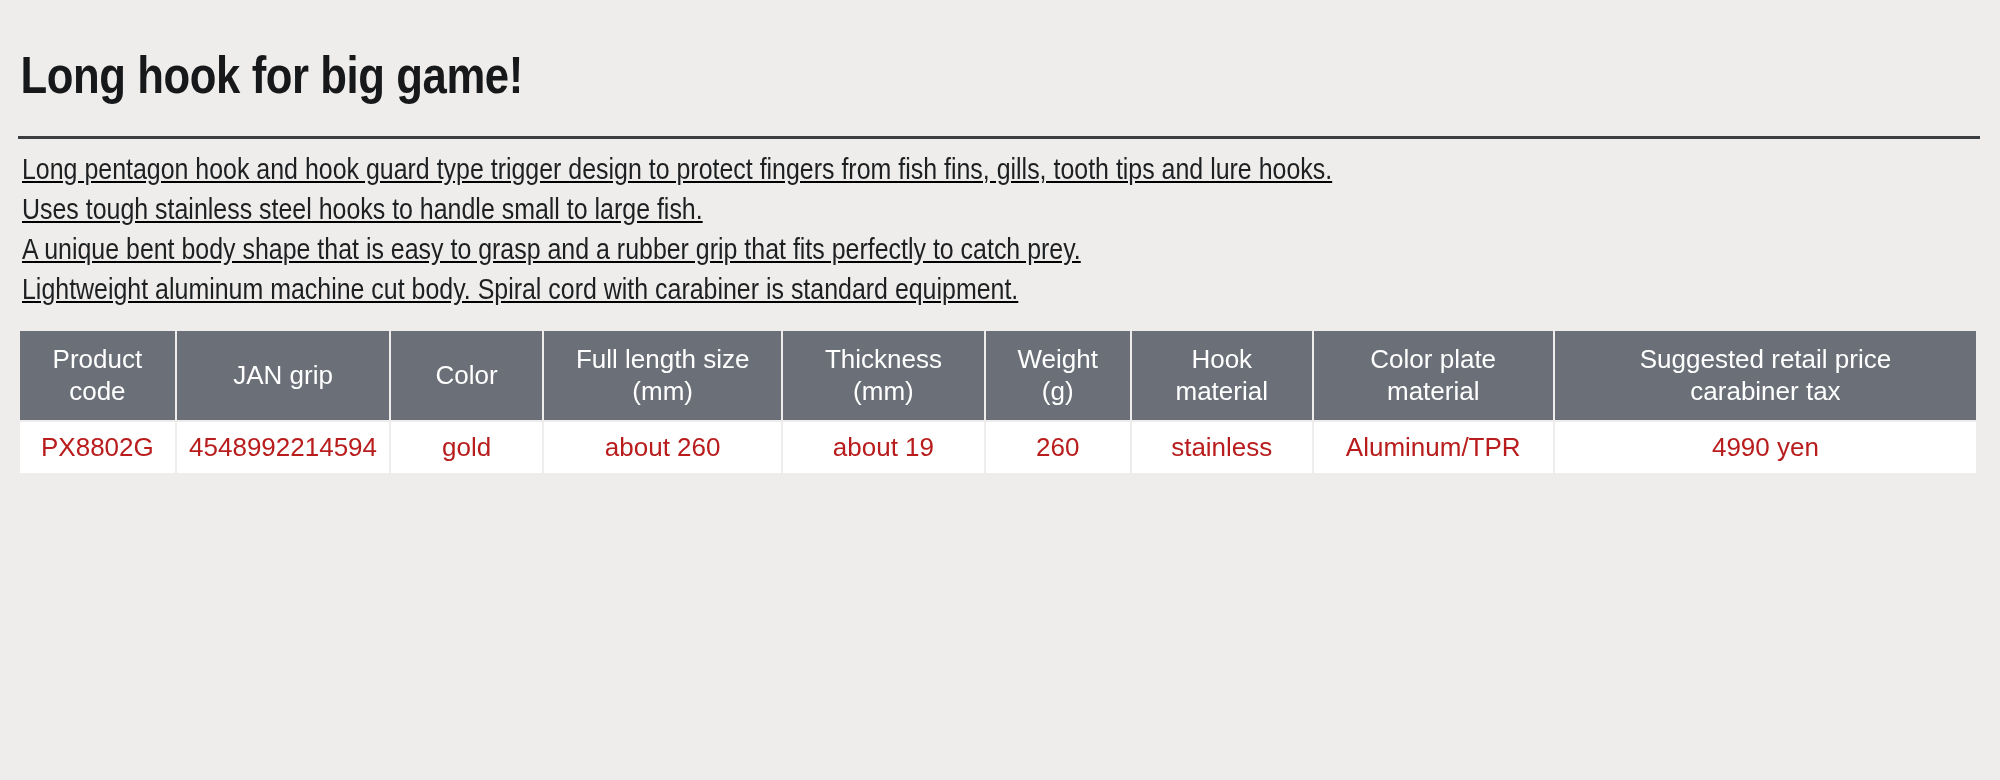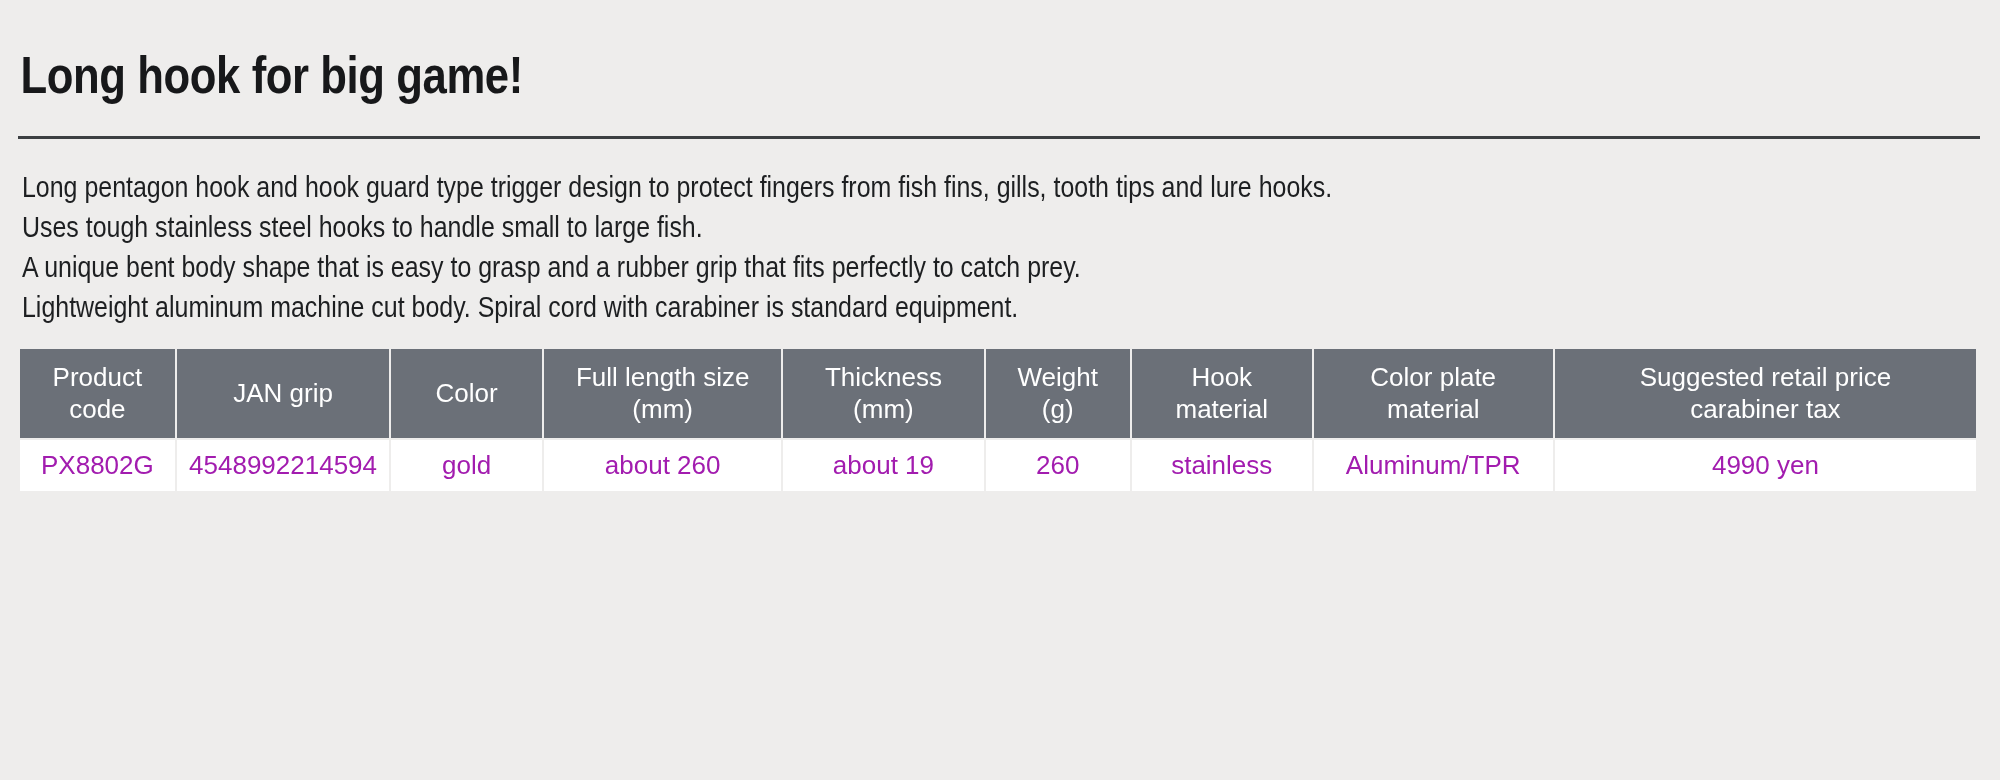--- a/index.html
+++ b/index.html
@@ -34,22 +34,23 @@
     white-space: nowrap;
   }
   .title-rule {
     margin-top: 20px;
     height: 3px;
     background: #3c3f42;
     width: 1962px;
   }
   
   .desc {
-    margin-top: 28px;
+    margin-top: 10px;
     padding-left: 4px;
+    text-decoration: underline;
   }
   .desc-line {
     font-size: 29px;
     color: #1d1f21;
     line-height: 1.38;
     white-space: nowrap;
     transform: scaleX(0.86);
     transform-origin: left center;
     letter-spacing: 0px;
   }
@@ -67,21 +68,21 @@
     font-weight: 400;
     font-size: 26px;
     line-height: 1.26;
     padding: 12px 4px;
     text-align: center;
     vertical-align: middle;
     border: none;
   }
   .spec-table td {
     font-size: 26px;
-    color: #a21caf;
+    color: #b91c1c;
     font-weight: 400;
     text-align: center;
     vertical-align: middle;
     padding: 9px 4px;
     line-height: 1.28;
     border: none;
   }
   tr.row-white td { background: #ffffff; }
   tr.row-gray  td { background: #e0e0e0; }
   .cell-span { display: block; }

